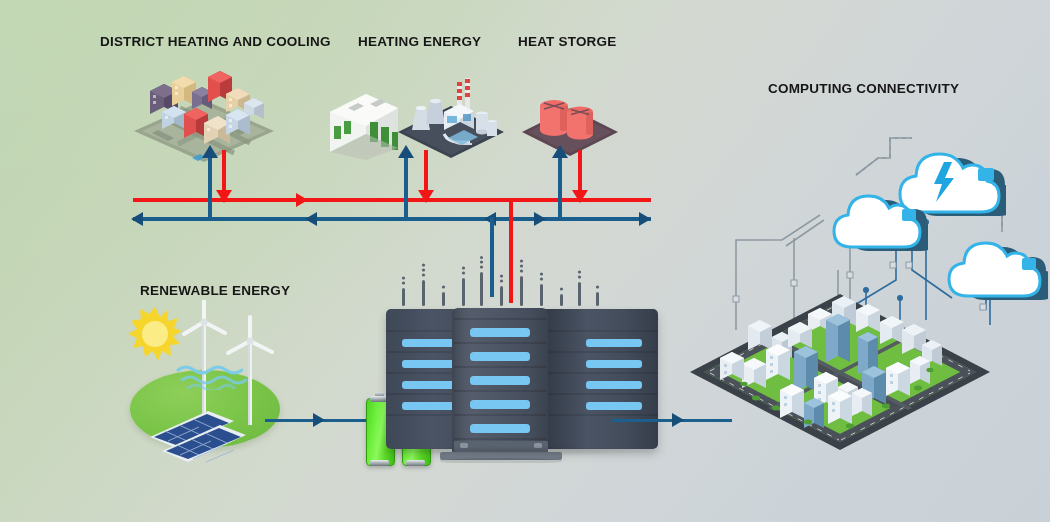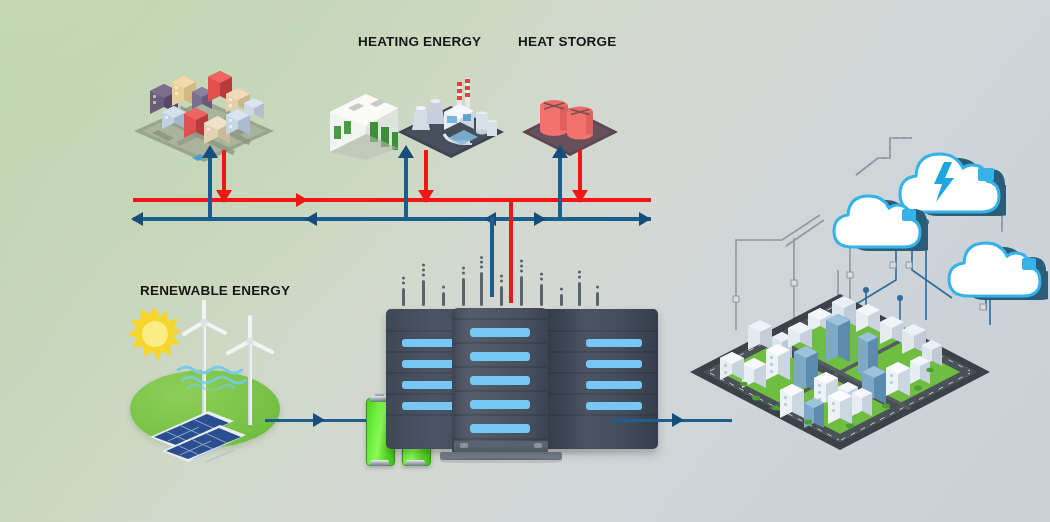--- a/index.html
+++ b/index.html
@@ -69,22 +69,24 @@
   
   #city-plat{
     position:absolute;left:690px;top:288px;width:300px;height:190px;
   }
 </style>
 </head>
 <body>
 
 <div id="stage">
 
+  <div class="lbl lbl-sm" style="left:100px;top:34px;">DISTRICT HEATING AND COOLING</div>
   <div class="lbl lbl-sm" style="left:358px;top:34px;">HEATING ENERGY</div>
   <div class="lbl lbl-sm" style="left:518px;top:34px;">HEAT STORGE</div>
+  <div class="lbl lbl-sm" style="left:768px;top:81px;">COMPUTING CONNECTIVITY</div>
   <div class="lbl lbl-sm" style="left:140px;top:283px;">RENEWABLE ENERGY</div>
 
   <div class="abs" style="left:134px;top:62px;width:140px;height:100px;">
 
     <div class="abs" style="left:0;top:38px;width:140px;height:62px;">
       <svg width="140" height="62" viewBox="0 0 140 62">
         <polygon points="70,0 140,31 70,62 0,31" fill="#9aa58e"></polygon>
         <polygon points="70,4 132,31 70,58 8,31" fill="#a9b49d"></polygon>
         <path d="M30 18 L100 53 M46 8 L116 43" stroke="#8b9680" stroke-width="5" fill="none" opacity=".75"></path>
         <path d="M44 44 L106 13" stroke="#8b9680" stroke-width="5" fill="none" opacity=".6"></path>

